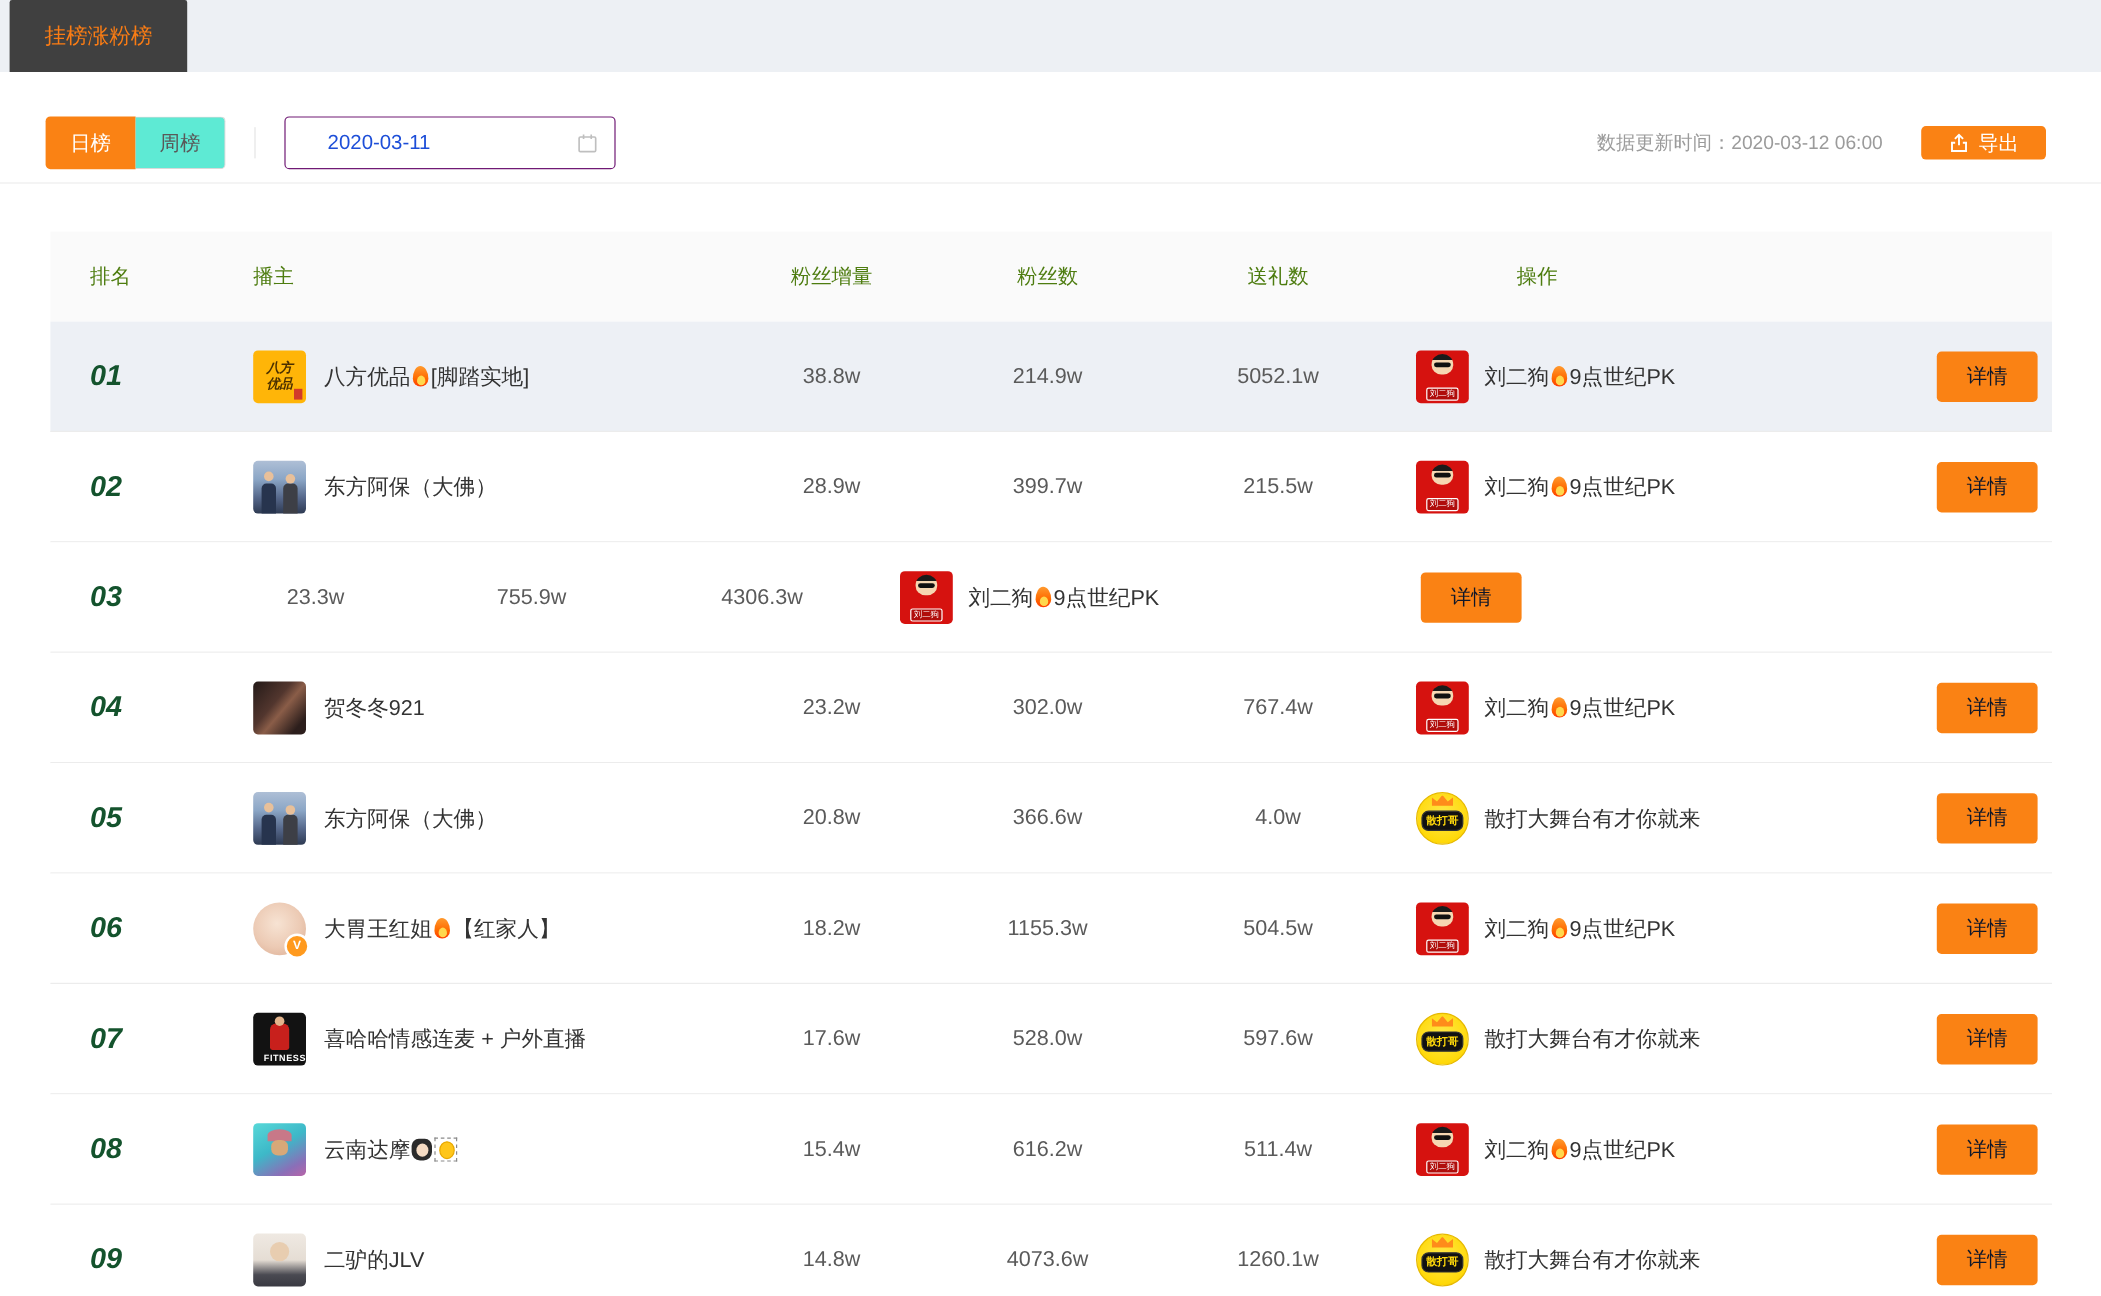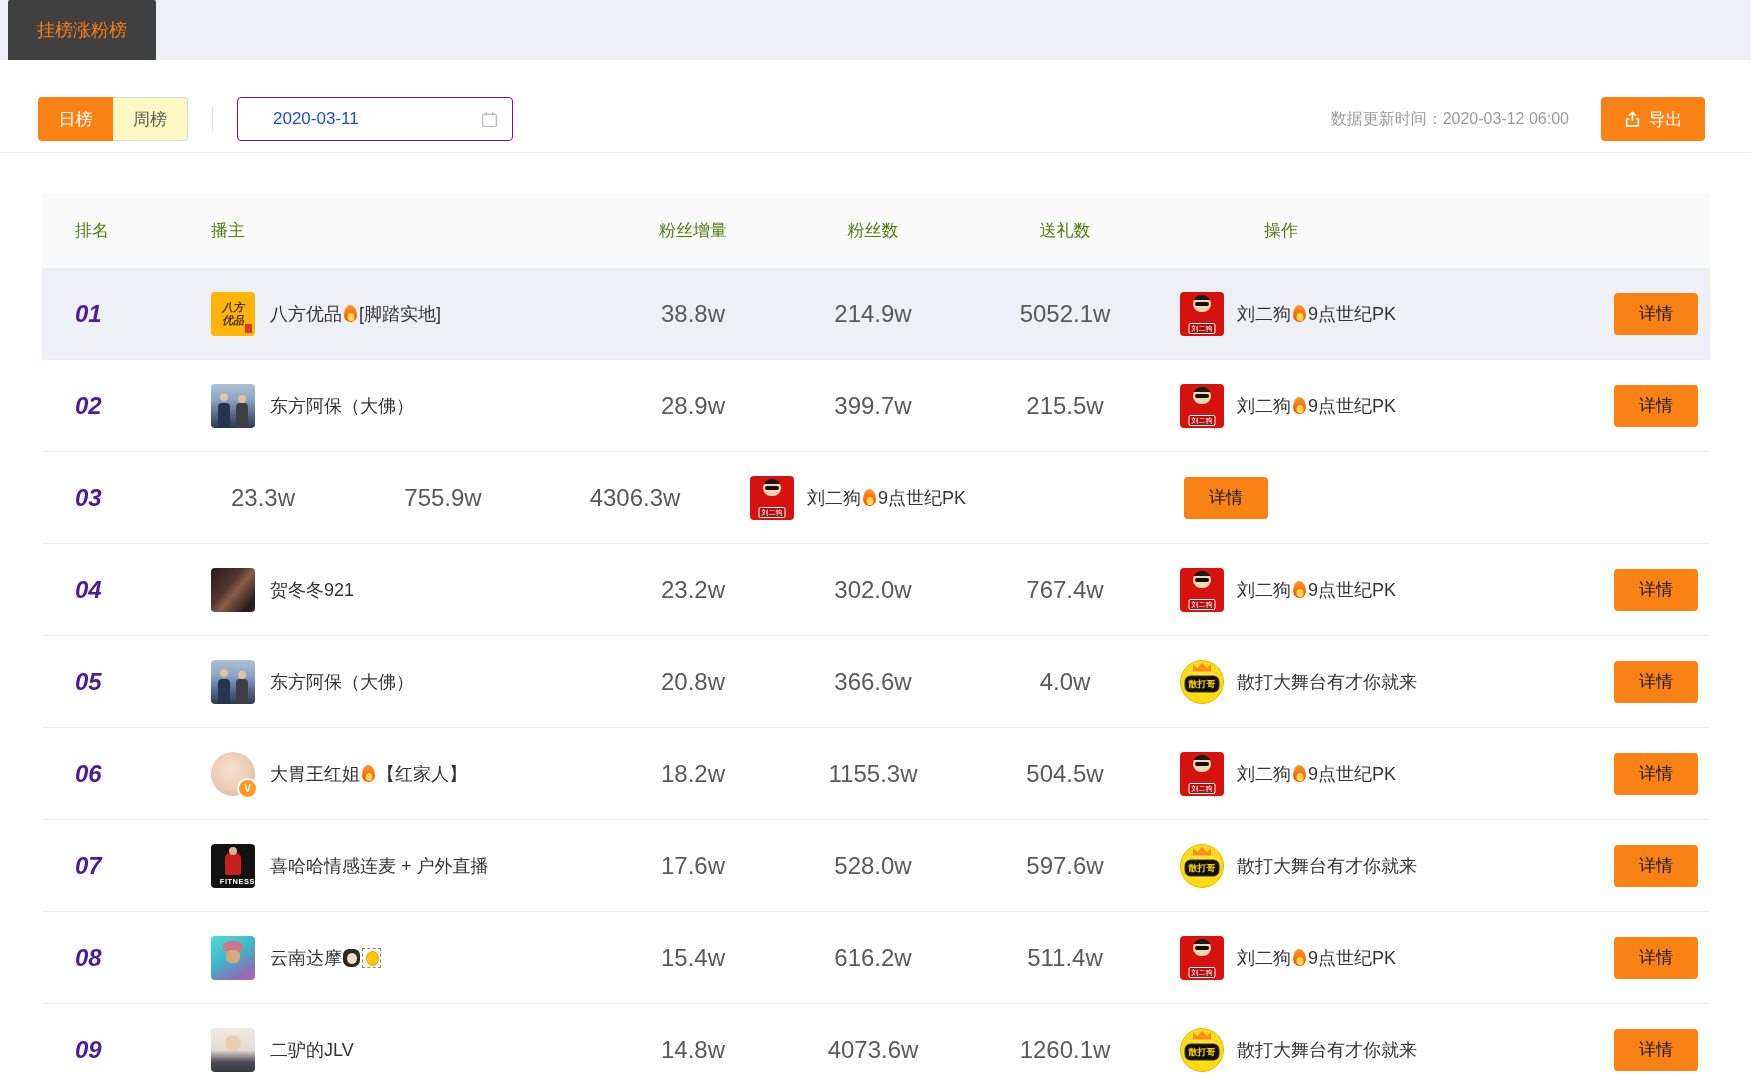--- a/index.html
+++ b/index.html
@@ -12,48 +12,48 @@
   .tab{
     position:absolute;left:8px;top:0;width:148px;height:60px;background:#404040;
     color:#fa7c14;font-size:18px;display:flex;align-items:center;justify-content:center;
     border-radius:2px 2px 0 0;cursor:pointer;
   }
   .controls{margin:37px 46px 0 38px;height:44px;display:flex;align-items:center;}
   .toggle{display:flex;}
   .btn{height:44px;box-sizing:border-box;font-size:17px;border:none;cursor:pointer;
        font-family:Liberation Sans, sans-serif;padding:0;width:75px;}
   .btn.daily{background:#fa8214;color:#fff;border-radius:4px 0 0 4px;}
-  .btn.weekly{background:#fef9c3;color:#595959;border:1px solid #d9d9d9;border-left:none;border-radius:0 4px 4px 0;}
+  .btn.weekly{background:#5eead4;color:#595959;border:1px solid #d9d9d9;border-left:none;border-radius:0 4px 4px 0;}
   .vdivider{width:1px;height:26px;background:#e4e4e4;margin:0 24px;}
   .datebox{
     width:276px;height:44px;border:1px solid #701a75;border-radius:4px;box-sizing:border-box;
     display:flex;align-items:center;padding:0 14px 0 35px;font-size:17px;color:#1d4ed8;cursor:pointer;
   }
   .datebox .cal{margin-left:auto;display:flex;}
   .spacer{flex:1;}
   .update{color:#9b9b9b;font-size:16px;margin-right:32px;white-space:nowrap;}
   .export{
-    width:104px;height:44px;background:#fa8214;color:#fff;border:none;border-radius:4px;
+    width:104px;height:28px;background:#fa8214;color:#fff;border:none;border-radius:4px;
     display:flex;align-items:center;justify-content:center;gap:8px;font-size:17px;cursor:pointer;
     font-family:inherit;
   }
   .hr{margin-top:11px;border-top:1px solid #ededed;}
   .table{margin:40px 41px 0 42px;}
   .thead{display:flex;align-items:center;height:75px;background:#fafafa;color:#4d7c0f;font-size:17px;}
   .trow{display:flex;align-items:center;height:91px;border-bottom:1px solid #ececec;background:#fff;}
   .trow.highlight{background:#edf0f5;}
   .c-rank{width:131px;box-sizing:border-box;padding-left:33px;flex:none;}
   .c-host{width:430px;box-sizing:border-box;padding-left:38px;flex:none;display:flex;align-items:center;}
   .c-gain{width:180px;flex:none;text-align:center;}
   .c-fans{width:180px;flex:none;text-align:center;}
   .c-gifts{width:204px;flex:none;text-align:center;}
   .c-link{width:400px;box-sizing:border-box;padding-left:13px;flex:none;display:flex;align-items:center;}
   .c-action{width:143px;flex:none;text-align:right;box-sizing:border-box;padding-right:12px;}
-  .rank{font-size:24px;font-weight:700;font-style:italic;color:#4c1d95;}
-  .val{font-size:24px;color:#5a5a5a;}
+  .rank{font-size:24px;font-weight:700;font-style:italic;color:#14532d;}
+  .val{font-size:18px;color:#5a5a5a;}
   .name{font-size:18px;color:#333;margin-left:15px;white-space:nowrap;display:flex;align-items:center;}
   .c-link .name{margin-left:13px;}
   .detail{
     width:84px;height:42px;background:#fa8214;color:#0f172a;border:none;border-radius:4px;
     font-size:17px;cursor:pointer;font-family:inherit;
   }
   
   .avatar{width:44px;height:44px;border-radius:4px;flex:none;position:relative;display:block;}
   .av-bafang{background:#ffb508;display:flex;align-items:center;justify-content:center;}
   .av-bafang .av-label{width:30px;font-size:11px;line-height:13px;font-weight:700;font-style:italic;

